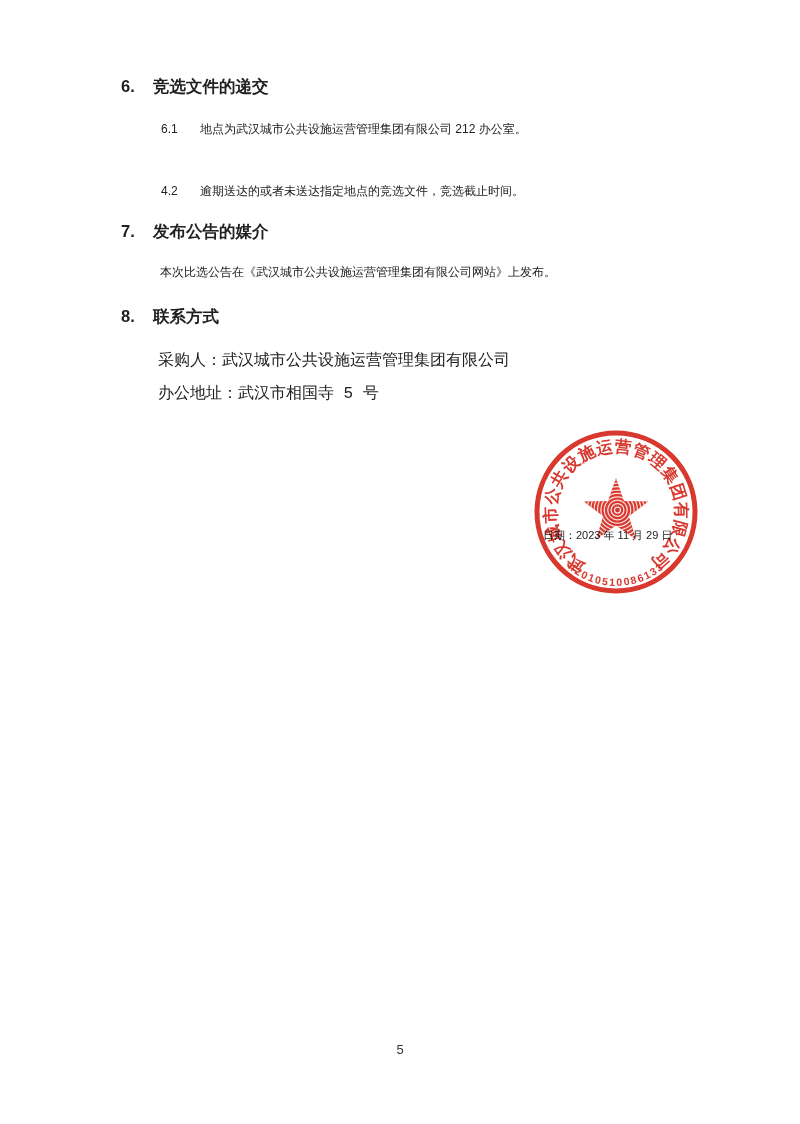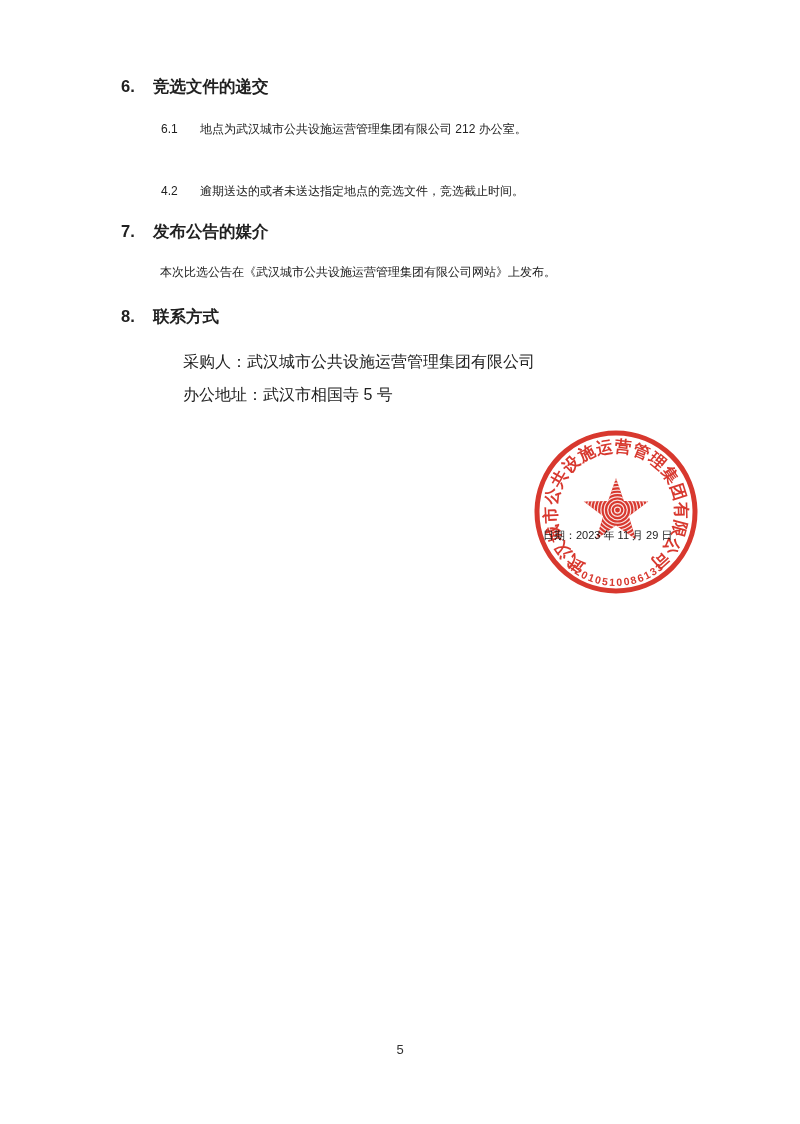--- a/index.html
+++ b/index.html
@@ -15,21 +15,21 @@
   .heading .hnum{width:32px;flex:0 0 32px;}
   .item{
     left:121px;display:flex;font-size:12px;line-height:30px;margin-left:40px;
   }
   .item .inum{width:39px;flex:0 0 39px;}
   .item .itext div{white-space:nowrap;}
   .para{
     left:160px;font-size:12px;line-height:30px;white-space:nowrap;
   }
   .contact{
-    left:183px;font-size:16px;line-height:33px;
+    left:158px;font-size:16px;line-height:33px;font-family:Liberation Mono, monospace;
   }
   .contact div{white-space:nowrap;}
   .dateline{
     left:543px;top:525px;font-size:11px;line-height:20px;white-space:nowrap;z-index:1;
   }
   .pagenum{
     left:0;right:0;top:1042px;text-align:center;font-size:13px;color:#333;
   }
   #seal-svg{
     position:absolute;left:526px;top:422px;width:180px;height:180px;

